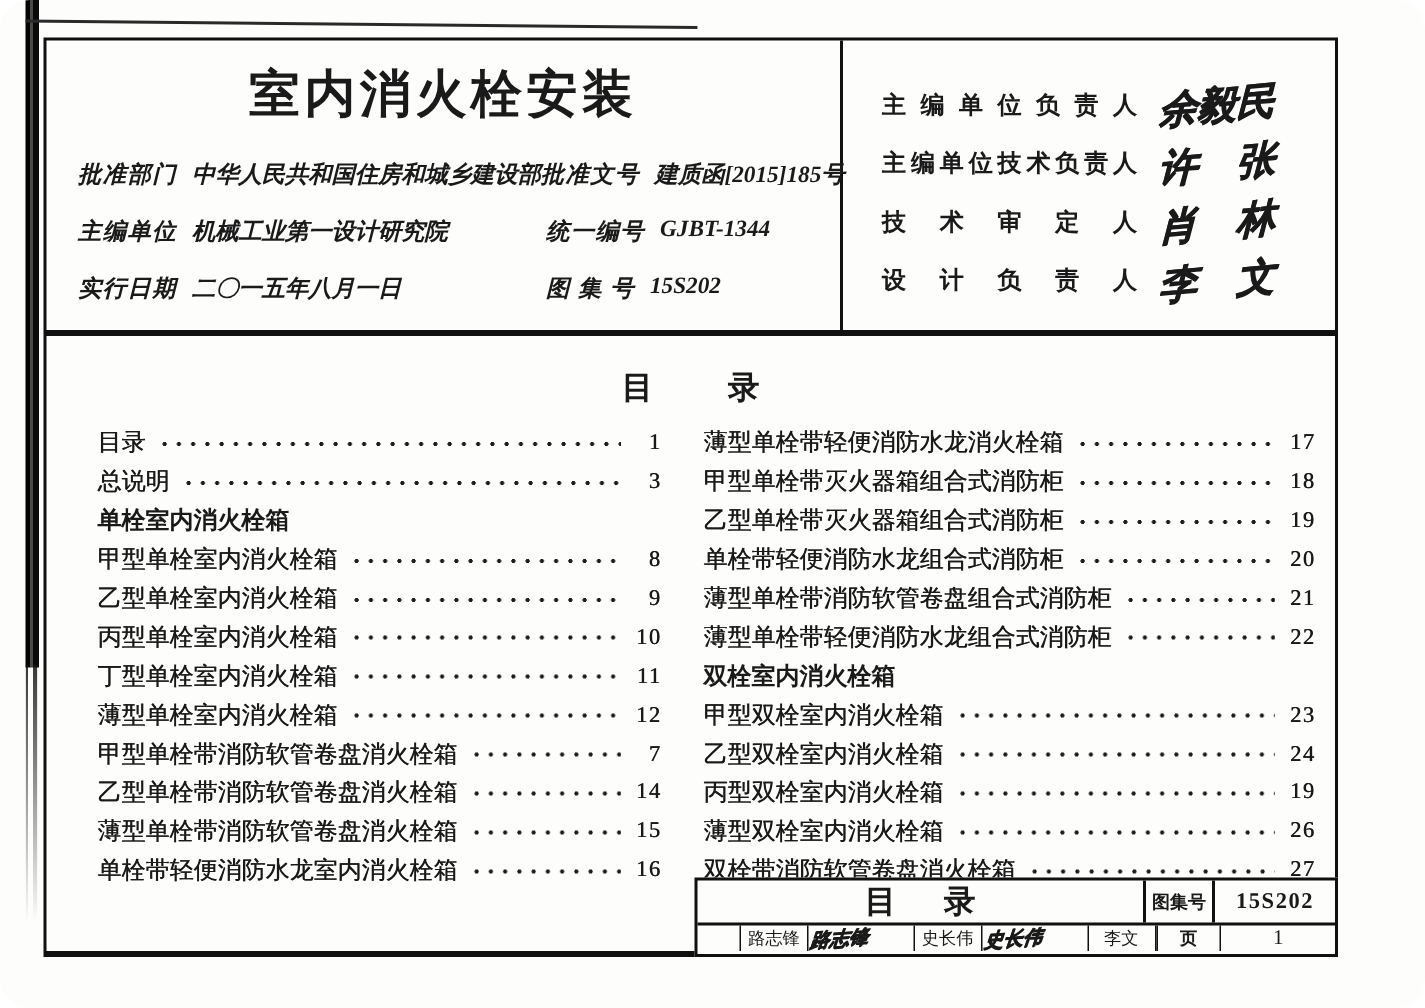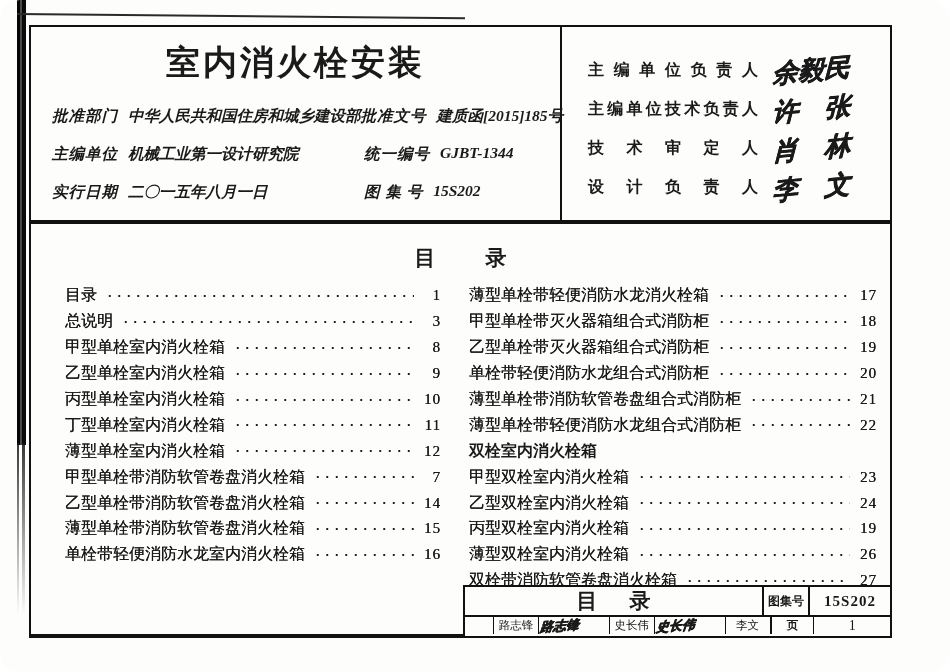--- a/index.html
+++ b/index.html
@@ -153,20 +153,23 @@
       <div class="toc-row">
           <span class="t-title">目录</span>
           <span class="t-dots"></span>
           <span class="t-page">1</span>
         </div>
       <div class="toc-row">
           <span class="t-title">总说明</span>
           <span class="t-dots"></span>
           <span class="t-page">3</span>
         </div>
+      <div class="toc-row section">
+          <span class="t-title">单栓室内消火栓箱</span>
+        </div>
       <div class="toc-row">
           <span class="t-title">甲型单栓室内消火栓箱</span>
           <span class="t-dots"></span>
           <span class="t-page">8</span>
         </div>
       <div class="toc-row">
           <span class="t-title">乙型单栓室内消火栓箱</span>
           <span class="t-dots"></span>
           <span class="t-page">9</span>
         </div>

